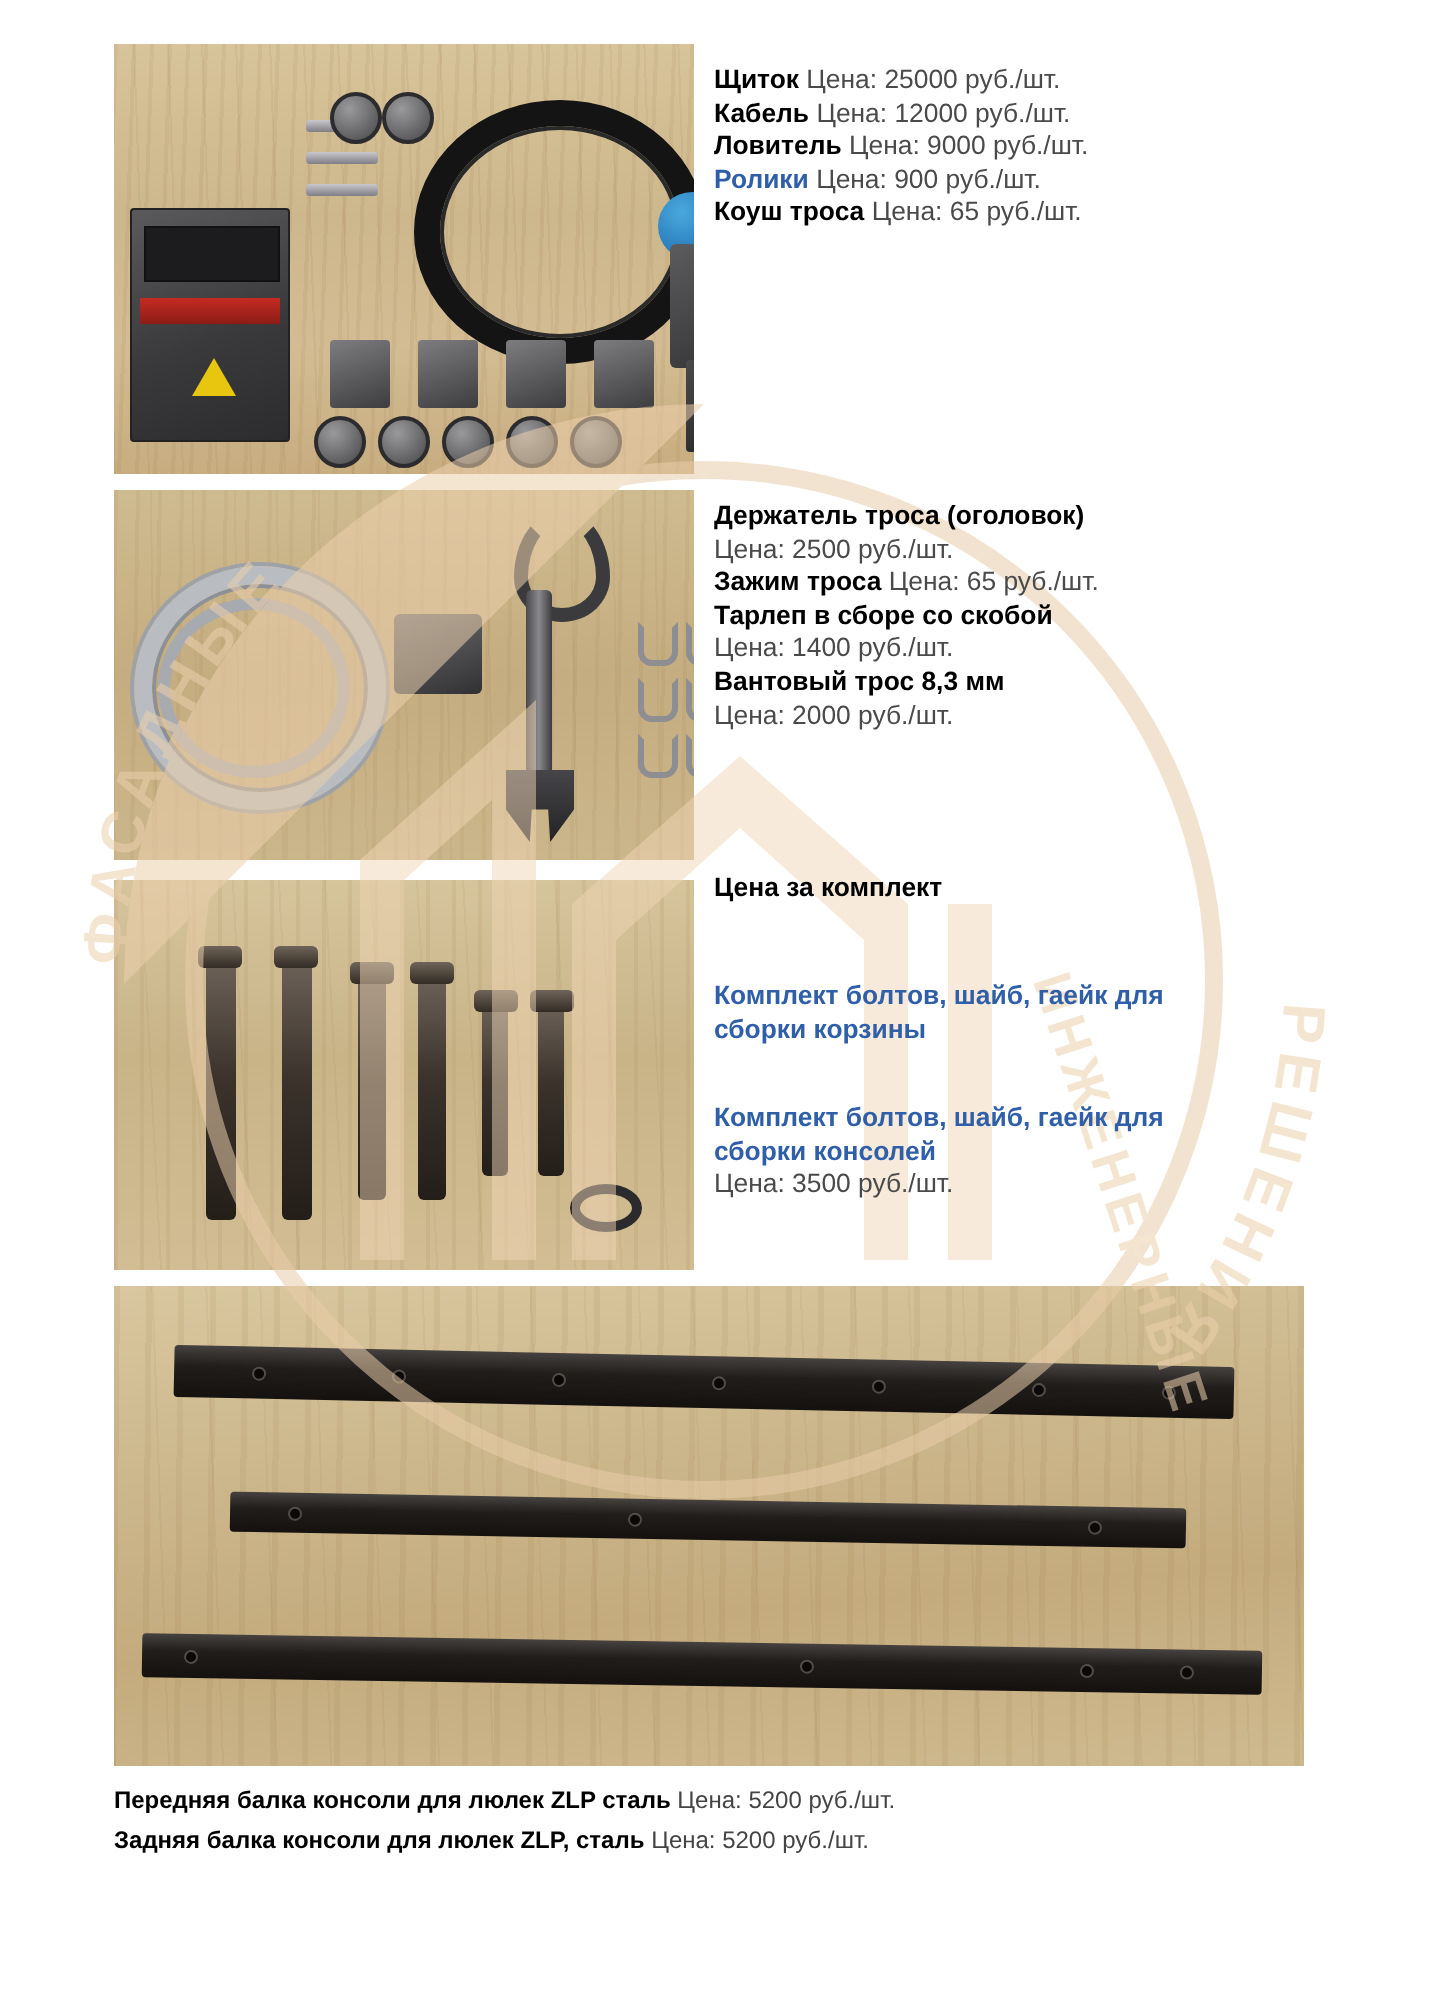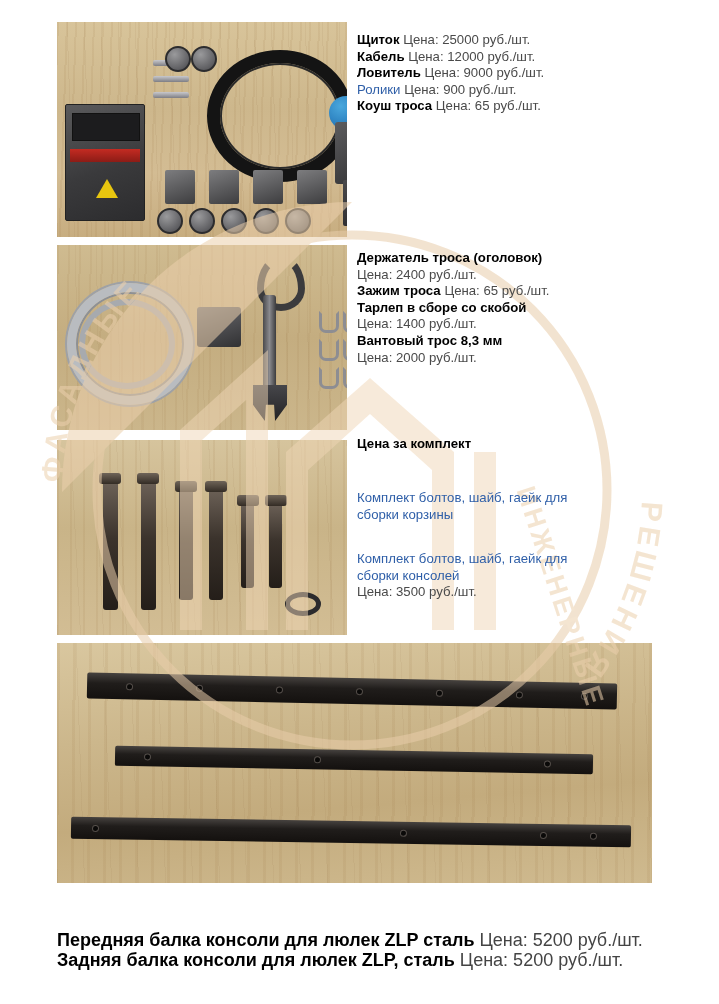--- a/index.html
+++ b/index.html
@@ -70,41 +70,40 @@
   
   .txt {
     position: absolute;
     z-index: 8;
     font-size: 13.2px;
     line-height: 16.6px;
     color: #444444;
     white-space: nowrap;
   }
   .txt b { color: #000000; font-weight: bold; }
-  .txt .blue { color: #2f5fa8; font-weight: normal; }
+  .txt .blue { color: #2f5fa8; font-weight: bold; }
   .txt .grey { color: #4a4a4a; }
 
   .col-right { left: 357px; }
 
   .blk1 { top: 32px; }
   .blk2 { top: 250px; }
   .blk3 { top: 436px; }
   .blk4 { top: 490px; }
   .blk5 { top: 551px; }
 
   .bottom-text {
     position: absolute;
     left: 57px;
     top: 890px;
     z-index: 8;
-    font-size: 18px;
+    font-size: 12px;
     line-height: 20px;
     color: #444444;
     white-space: nowrap;
-    margin-top: 40px;
   }
   .bottom-text b { color: #000000; font-weight: bold; }
 
   
   .part { position: absolute; }
 
   
   .p1-box {
     left: 8px; top: 82px; width: 78px; height: 115px;
     background: linear-gradient(160deg,#5a5a5c 0%, #3a3a3c 55%, #2c2c2e 100%);
@@ -380,21 +379,21 @@
     <b>Коуш троса</b>
     <span class="grey">Цена: 65 руб./шт.</span>
   </div>
 </div>
 
 <div class="txt col-right blk2">
   <div>
     <b>Держатель троса (оголовок)</b>
   </div>
   <div>
-    <span class="grey">Цена: 2400 руб./шт.</span>
+    <span class="grey">Цена: 2500 руб./шт.</span>
   </div>
   <div>
     <b>Зажим троса</b>
     <span class="grey">Цена: 65 руб./шт.</span>
   </div>
   <div>
     <b><span>Тарлеп в сборе со скобой</span></b>
   </div>
   <div>
     <span class="grey">Цена: 1400 руб./шт.</span>

